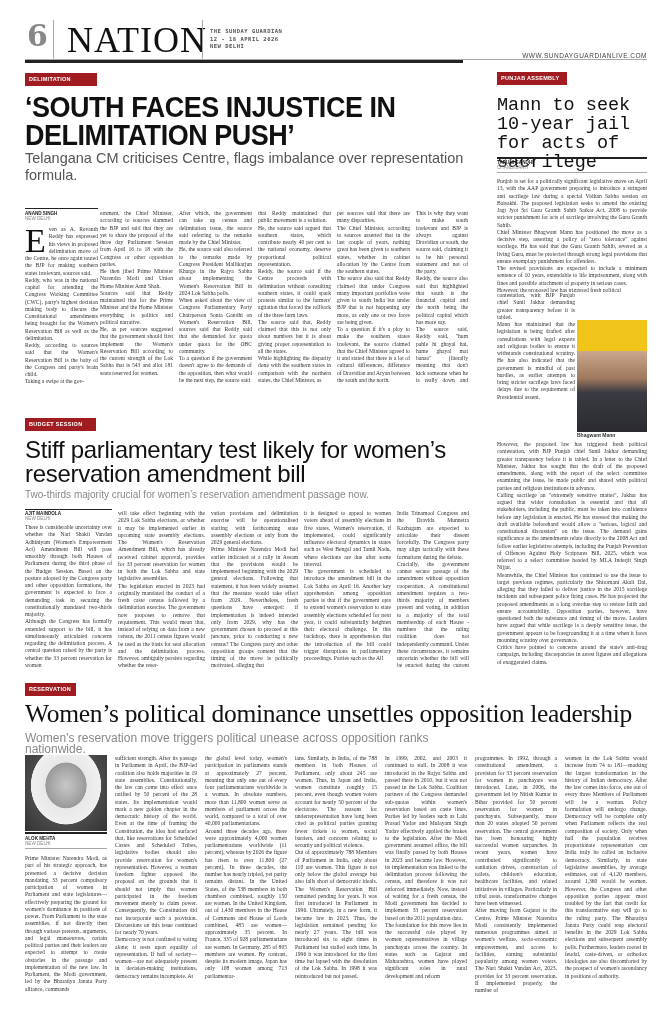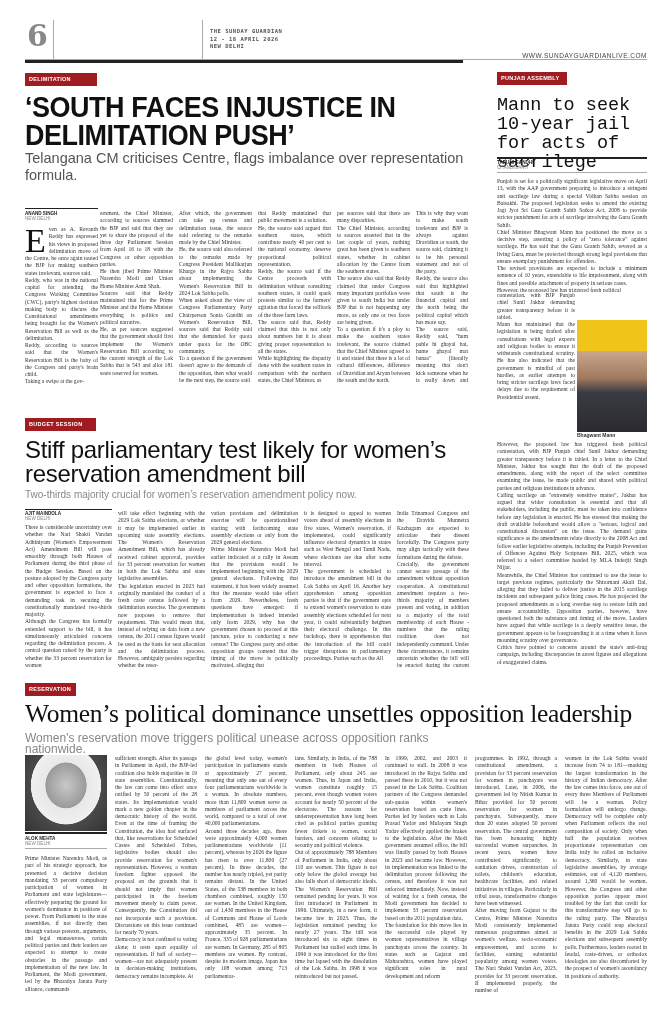--- a/index.html
+++ b/index.html
@@ -26,20 +26,21 @@
 .photo{position:absolute;background:linear-gradient(#d8d2c8,#a8a29a)}
 .cap{position:absolute;font-family:"Liberation Sans",sans-serif;font-size:5px;font-weight:bold;color:#333}
 .hr{position:absolute;background:#222}
 </style>
 </head>
 <body>
 
 <div class="masthead">
   <div class="pgnum">6</div>
   <div class="vline1"></div>
+  <div class="section">NATION</div>
   <div class="vline2"></div>
   <div class="edition">
     <div>THE SUNDAY GUARDIAN</div>
     <div>12 - 18 APRIL 2026</div>
     <div>NEW DELHI</div>
   </div>
   <div class="website">WWW.SUNDAYGUARDIANLIVE.COM</div>
 </div>
 <div class="rule"></div>
 
@@ -93,21 +94,21 @@
 Mann has maintained that the legislation is being drafted after consultations with legal experts and religious bodies to ensure it withstands constitutional scrutiny. He has also indicated that the government is mindful of past hurdles, as earlier attempts to bring stricter sacrilege laws faced delays due to the requirement of Presidential assent.</div>
 <div class="photo" style="left:577px;top:320px;width:70px;height:112px;background:linear-gradient(180deg,#f0c419 0%,#f0c419 28%,#c9a78c 28%,#a0795e 52%,#3a3a42 65%,#2a2a30 100%)"></div>
 <div class="cap" style="left:577px;top:432px">Bhagwant Mann</div>
 <div class="col" style="left:497px;top:441px;width:150px;height:228px;white-space:pre-line">However, the proposed law has triggered fresh political contestation, with BJP Punjab chief Sunil Jakhar demanding greater transparency before it is tabled. In a letter to the Chief Minister, Jakhar has sought that the draft of the proposed amendments, along with the report of the select committee examining the issue, be made public and shared with political parties and religious institutions in advance.
 Calling sacrilege an "extremely sensitive matter", Jakhar has argued that wider consultation is essential and that all stakeholders, including the public, must be taken into confidence before any legislation is enacted. He has stressed that making the draft available beforehand would allow a "serious, logical and constitutional discussion" on the issue. The demand gains significance as the amendments relate directly to the 2008 Act and follow earlier legislative attempts, including the Punjab Prevention of Offences Against Holy Scriptures Bill, 2025, which was referred to a select committee headed by MLA Inderjit Singh Nijjar.
 Meanwhile, the Chief Minister has continued to use the issue to target previous regimes, particularly the Shiromani Akali Dal, alleging that they failed to deliver justice in the 2015 sacrilege incidents and subsequent police firing cases. He has projected the proposed amendments as a long overdue step to restore faith and ensure accountability. Opposition parties, however, have questioned both the substance and timing of the move. Leaders have argued that while sacrilege is a deeply sensitive issue, the government appears to be foregrounding it at a time when it faces mounting scrutiny over governance.
 Critics have pointed to concerns around the state's anti-drug campaign, including discrepancies in arrest figures and allegations of exaggerated claims.</div>
 
 <div class="tag" style="left:25px;top:418px;width:71px">BUDGET SESSION</div>
 <div class="h2">Stiff parliamentary test likely for women’s reservation amendment bill</div>
-<div class="deck" style="left:25px;top:489px;width:450px;font-size:10px;line-height:12px;color:#888">Two-thirds majority crucial for women’s reservation amendment policy now.</div>
+<div class="deck" style="left:25px;top:489px;width:450px;font-size:10px;line-height:12px;color:#888">Two-thirds majority crucial for women’s reservation amendment passage now.</div>
 <div class="hr" style="left:25px;top:509px;width:87px;height:1px"></div>
 <div class="byline" style="left:25px;top:511px">
   <span class="n">AJIT MAINDOLA</span>
   <span class="p">NEW DELHI</span>
 </div>
 <div class="col" style="left:25px;top:524px;width:87px;height:144px;white-space:pre-line">There is considerable uncertainty over whether the Nari Shakti Vandan Adhiniyam (Women's Empowerment Act) Amendment Bill will pass smoothly through both Houses of Parliament during the third phase of the Budget Session. Based on the posture adopted by the Congress party and other opposition formations, the government is expected to face a demanding task in securing the constitutionally mandated two-thirds majority.
 Although the Congress has formally extended support to the bill, it has simultaneously articulated concerns regarding the delimitation process. A central question raised by the party is whether the 33 percent reservation for women</div>
 <div class="col" style="left:118px;top:510px;width:87px;height:158px;white-space:pre-line">will take effect beginning with the 2029 Lok Sabha elections, or whether it may be implemented earlier in upcoming state assembly elections. The Women's Reservation Amendment Bill, which has already received cabinet approval, provides for 33 percent reservation for women in both the Lok Sabha and state legislative assemblies.
 The legislation enacted in 2023 had originally mandated the conduct of a fresh caste census followed by a delimitation exercise. The government now proposes to remove that requirement. This would mean that, instead of relying on data from a new census, the 2011 census figures would be used as the basis for seat allocation and the delimitation process. However, ambiguity persists regarding whether the reser-</div>
 <div class="col" style="left:211px;top:510px;width:87px;height:158px;white-space:pre-line">vation provisions and delimitation exercise will be operationalised starting with forthcoming state assembly elections or only from the 2029 general elections.

